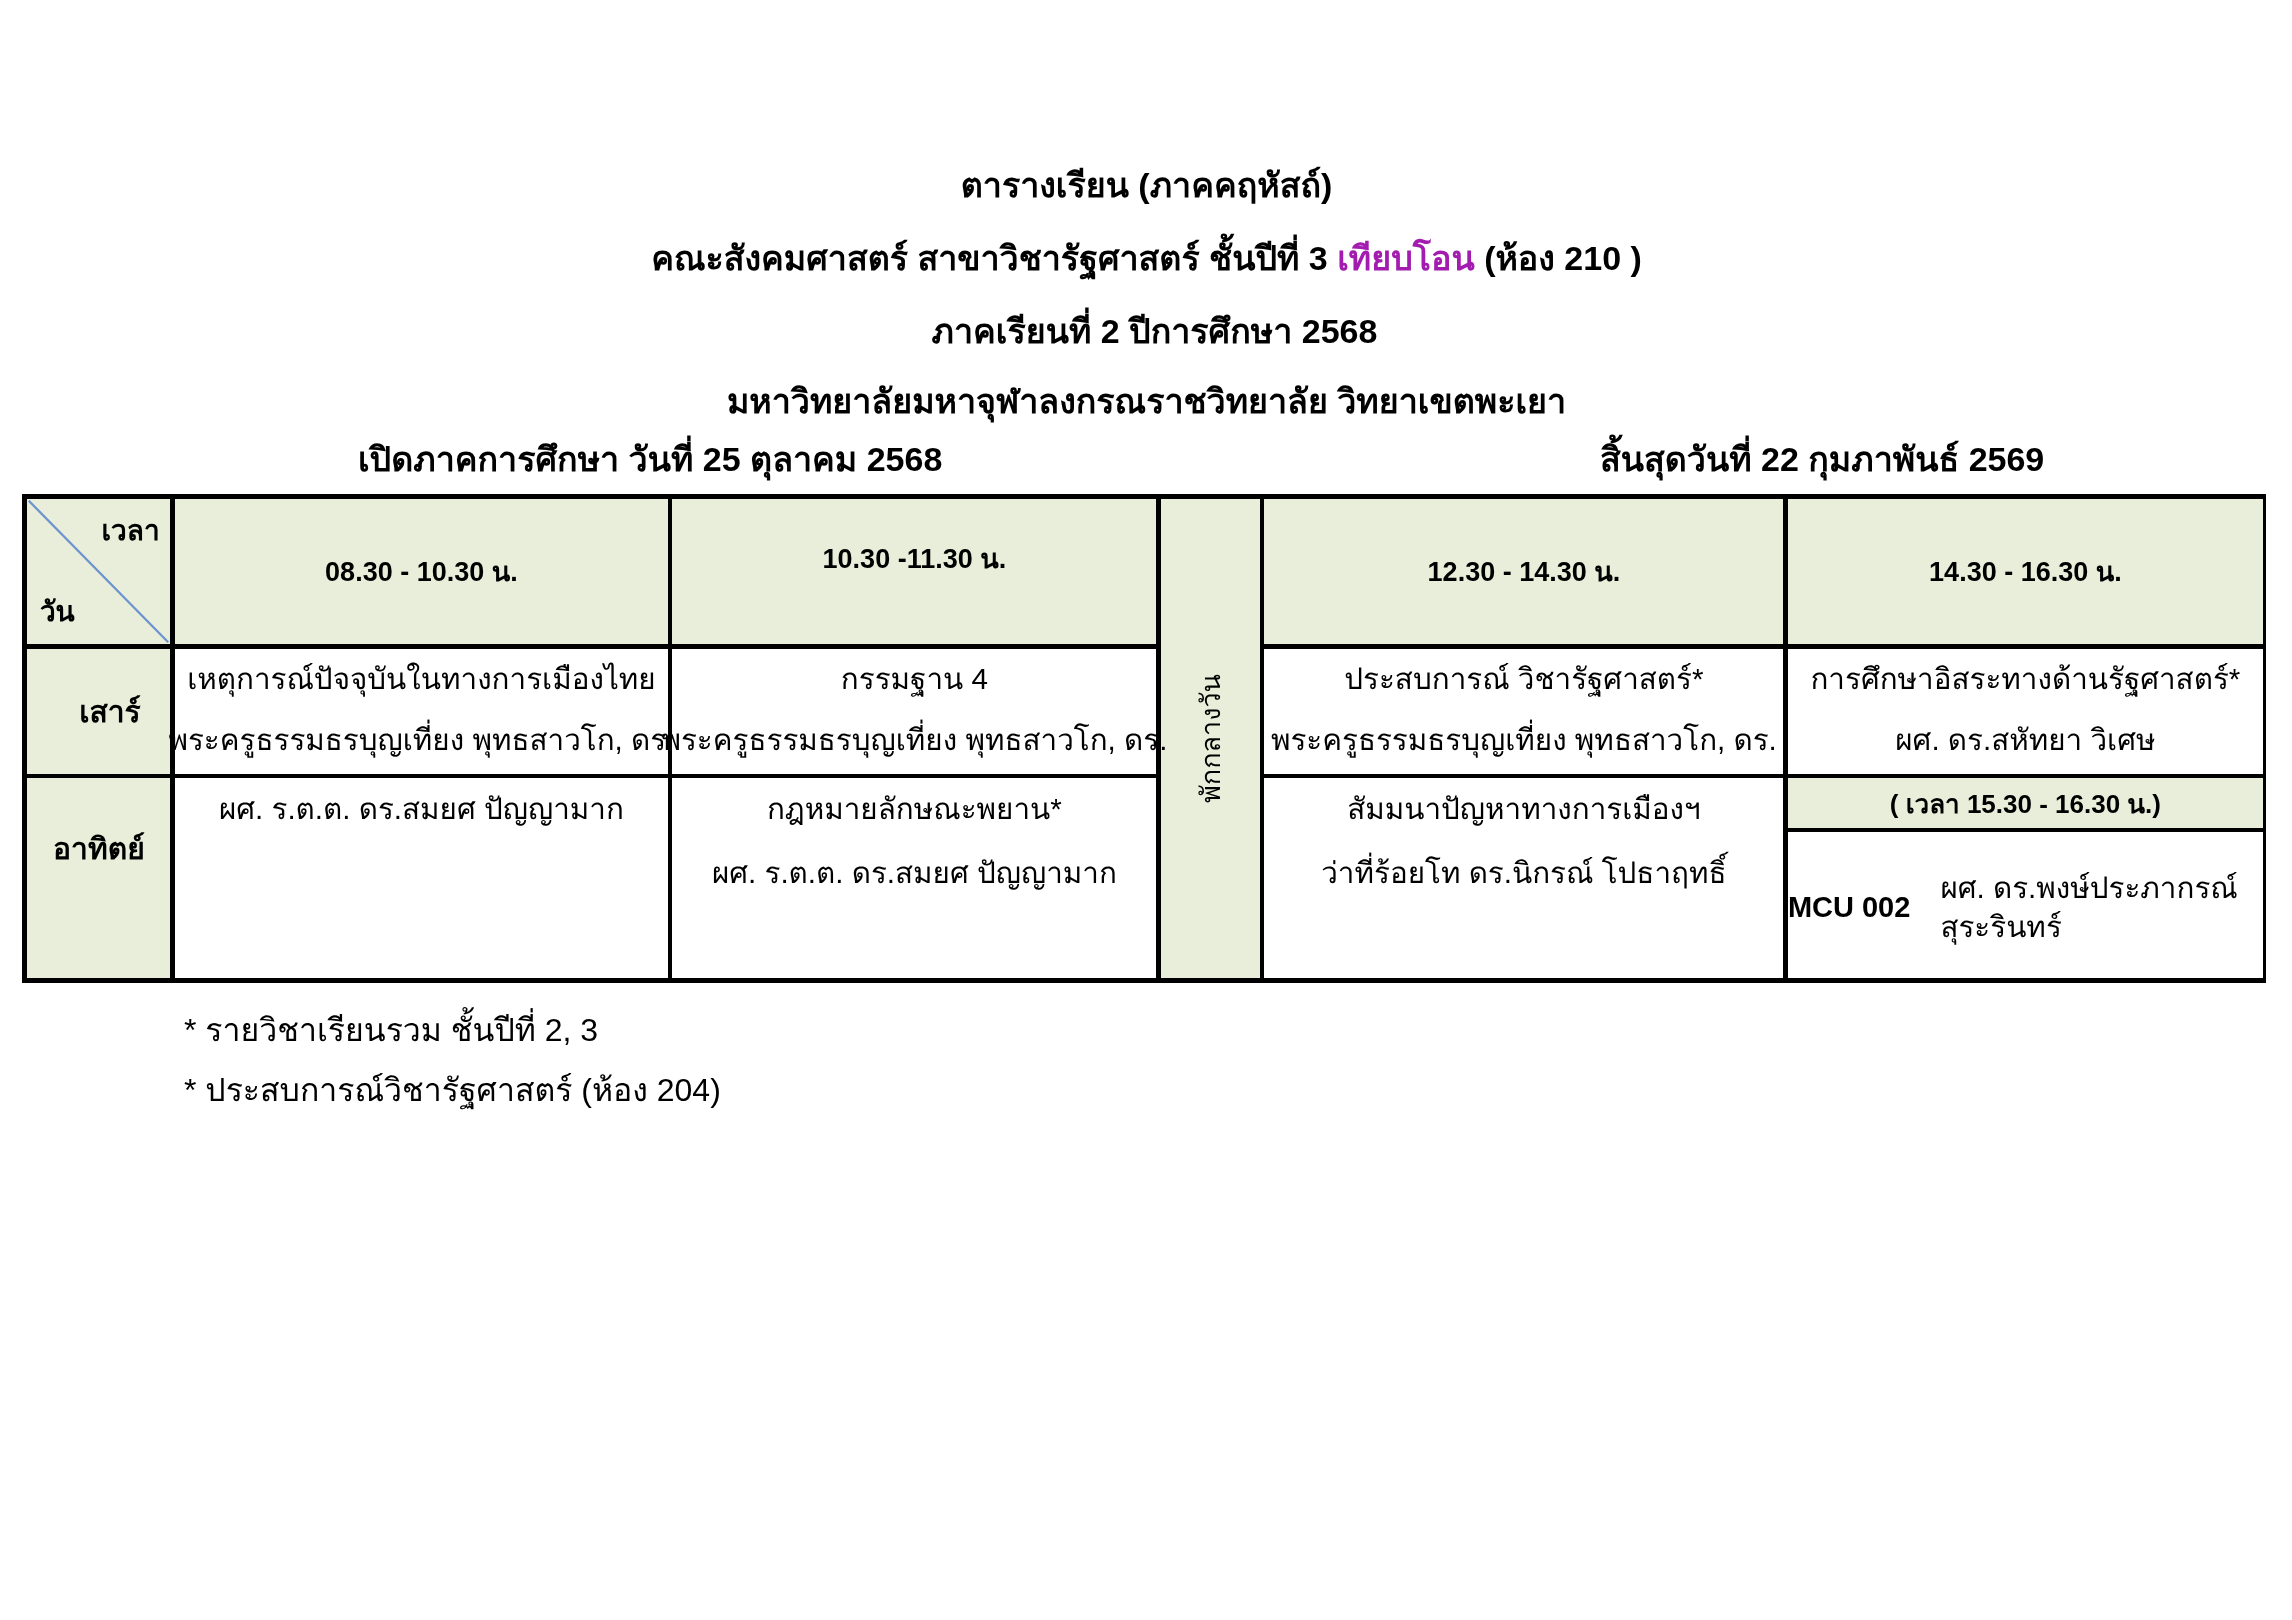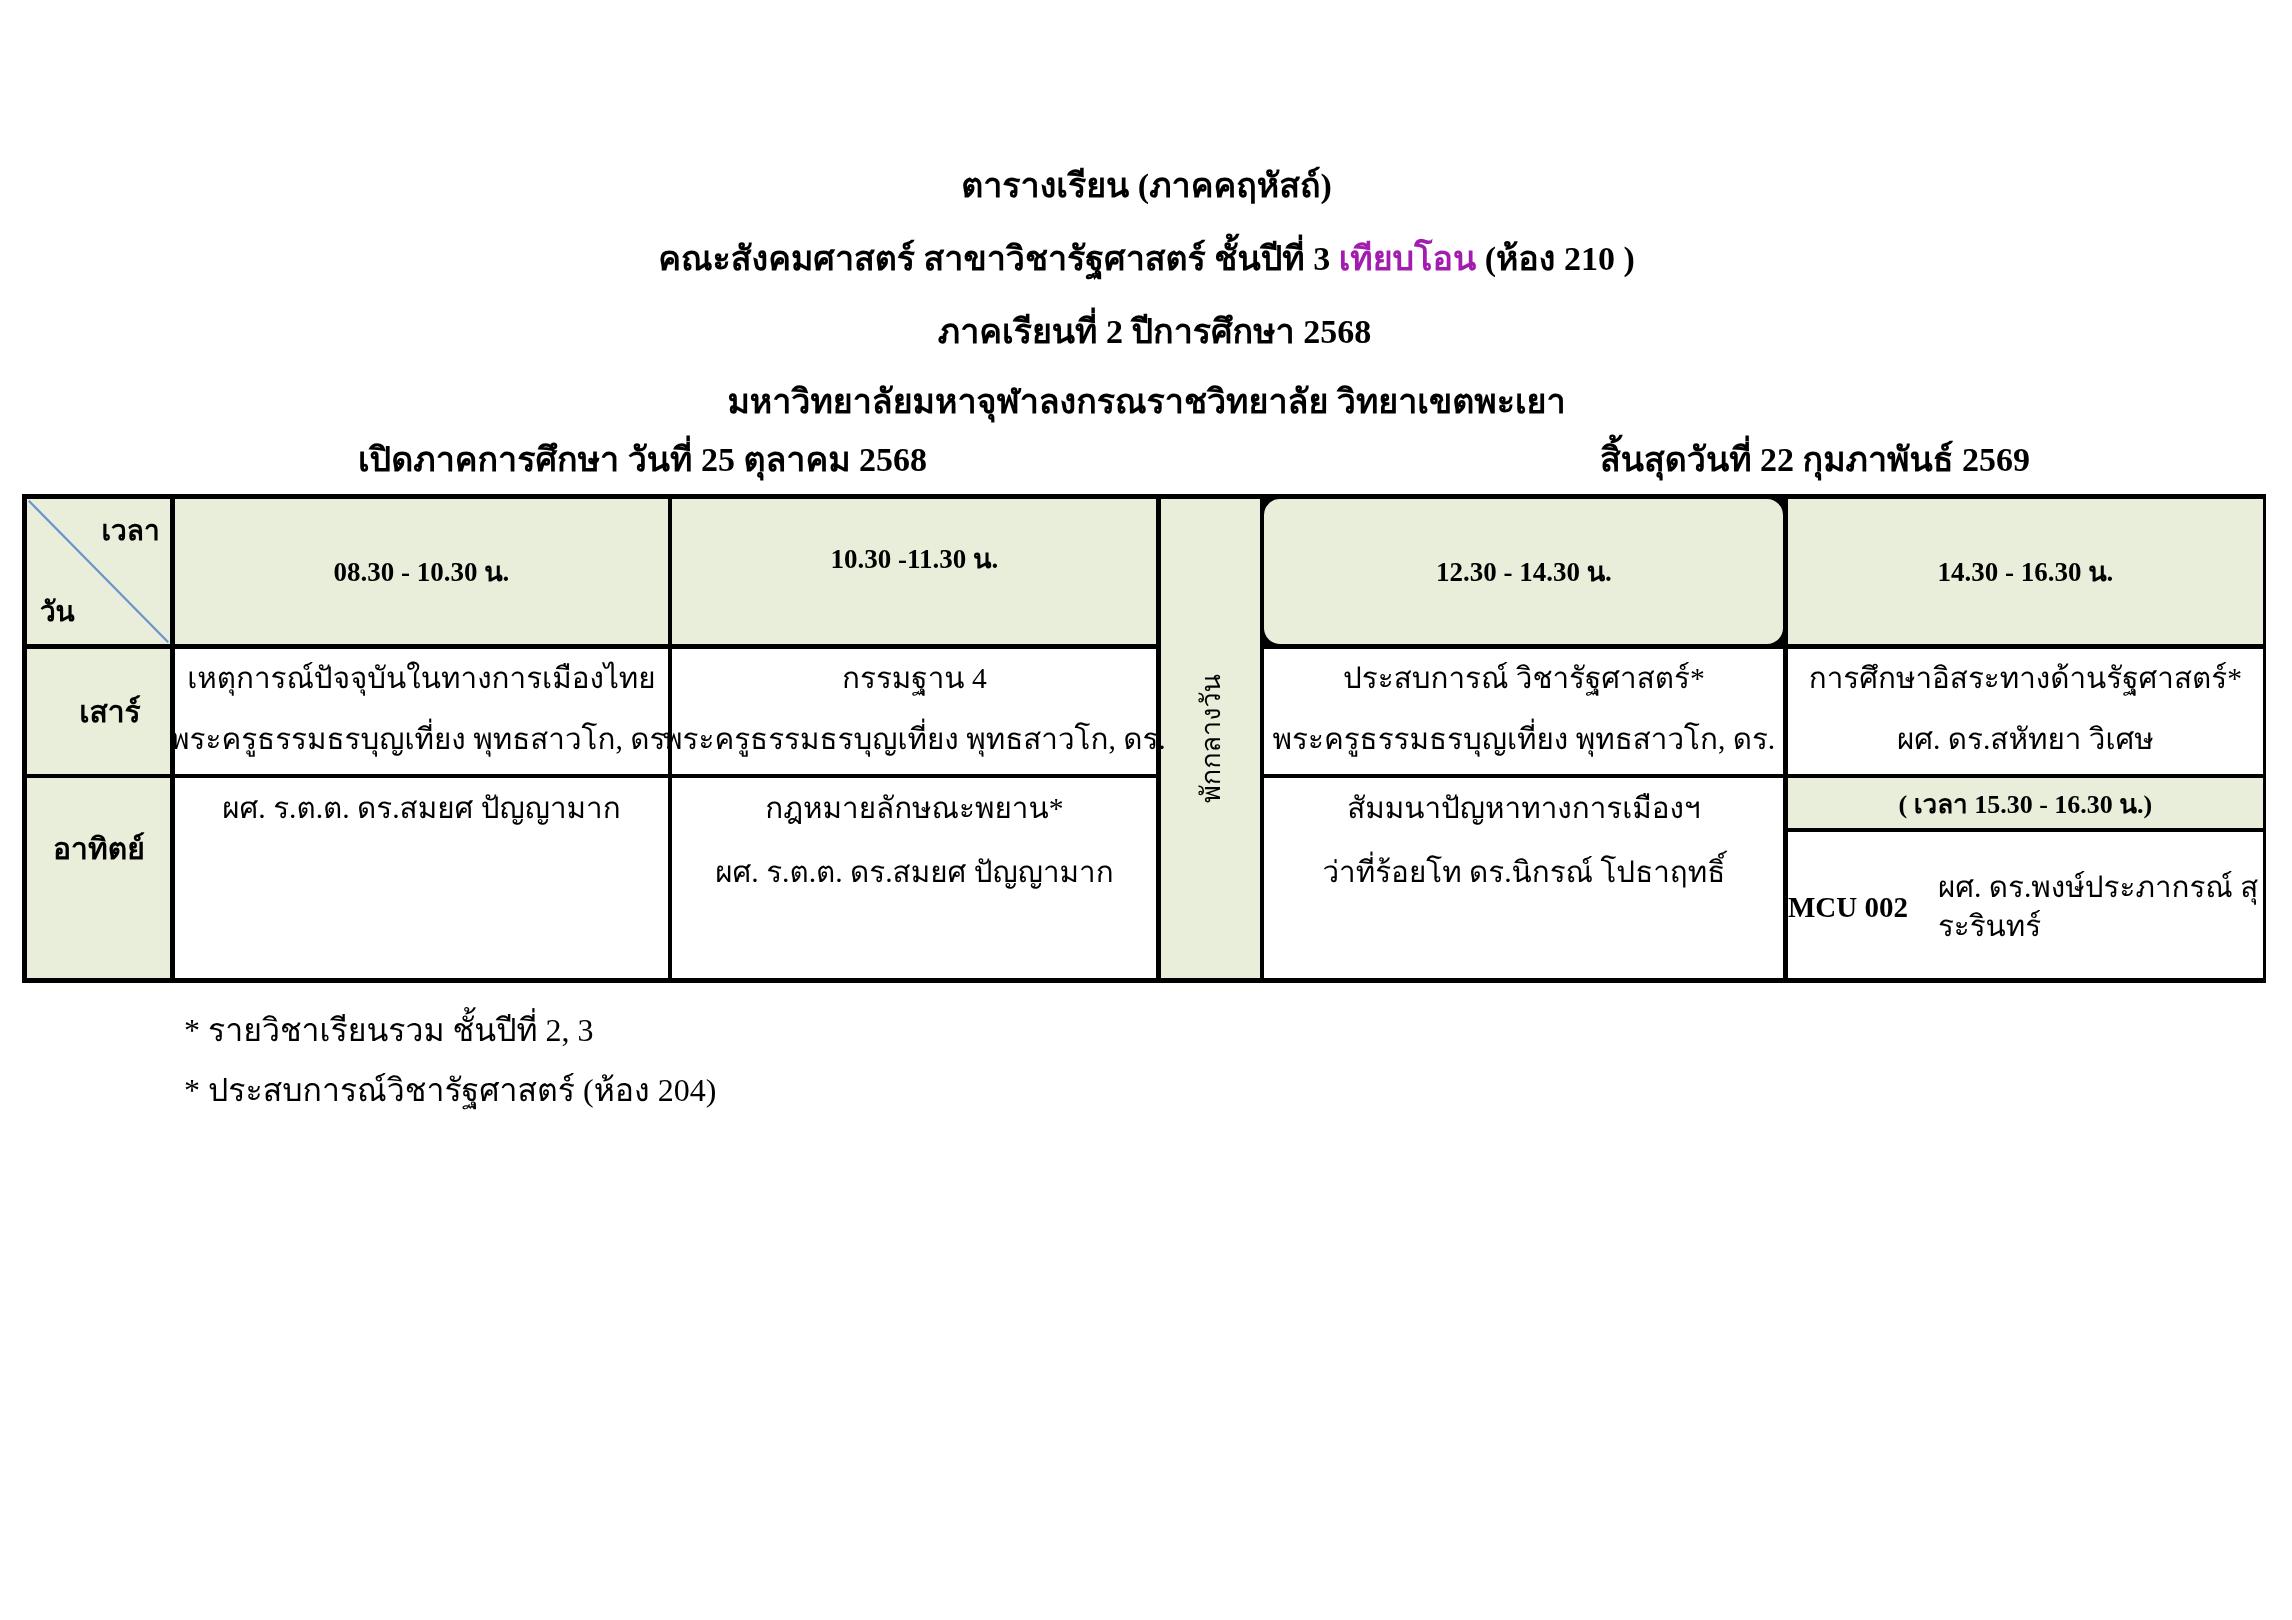--- a/index.html
+++ b/index.html
@@ -1,18 +1,18 @@
 <!DOCTYPE html>
 <html style="font-size:14.3px"><head>
 <meta charset="utf-8">
 <style>
   html,body { margin:0; padding:0; background:#fff; }
   .page {
     position:relative; width:2293px; height:1308px; background:#ffffff;
-    font-family:Liberation Serif, serif; color:#000;
+    font-family:Liberation Sans, sans-serif; color:#000;
   }
   
   .tline { position:absolute; left:0; width:100%; text-align:center;
            font-size:34px; font-weight:bold; white-space:nowrap; }
   .t1 { top:158px; }
   .t2 { top:231px; }
   .t3 { top:304px;padding-left:8px; }
   .t4 { top:374px; }
   .red { color:#a21caf; }
   .date-line { position:absolute; top:432px; left:0; width:100%;
@@ -34,21 +34,21 @@
 
   .corner { grid-row:1; grid-column:1; }
   .corner svg { position:absolute; left:0; top:0; width:100%; height:100%; }
   .corner-time { position:absolute; top:9px; right:10.7px; font-size:28px; font-weight:bold; }
   .corner-day  { position:absolute; bottom:10.7px; left:12.5px; font-size:28px; font-weight:bold; }
 
   .head { display:flex; align-items:center; justify-content:center;
           font-size:27px; font-weight:bold; white-space:nowrap; }
   .h-1 { grid-row:1; grid-column:2; }
   .h-2 { grid-row:1; grid-column:3; align-items:flex-start; padding-top:38px; }
-  .h-3 { grid-row:1; grid-column:5;border-radius:16px; }
+  .h-3 { grid-row:1; grid-column:5; }
   .h-4 { grid-row:1; grid-column:6; }
 
   .lunch { grid-row:1/4; grid-column:4; display:flex; align-items:center; justify-content:center; }
   .vtext { transform:rotate(-90deg); white-space:nowrap; font-size:27px; }
 
   .day { display:flex; align-items:center; justify-content:center;
          font-size:30px; font-weight:bold; white-space:nowrap; }
   .d-sat { grid-row:2; grid-column:1;padding-left:22px; }
   .d-sun { grid-row:3; grid-column:1; align-items:flex-start; padding-top:47px; }
 

